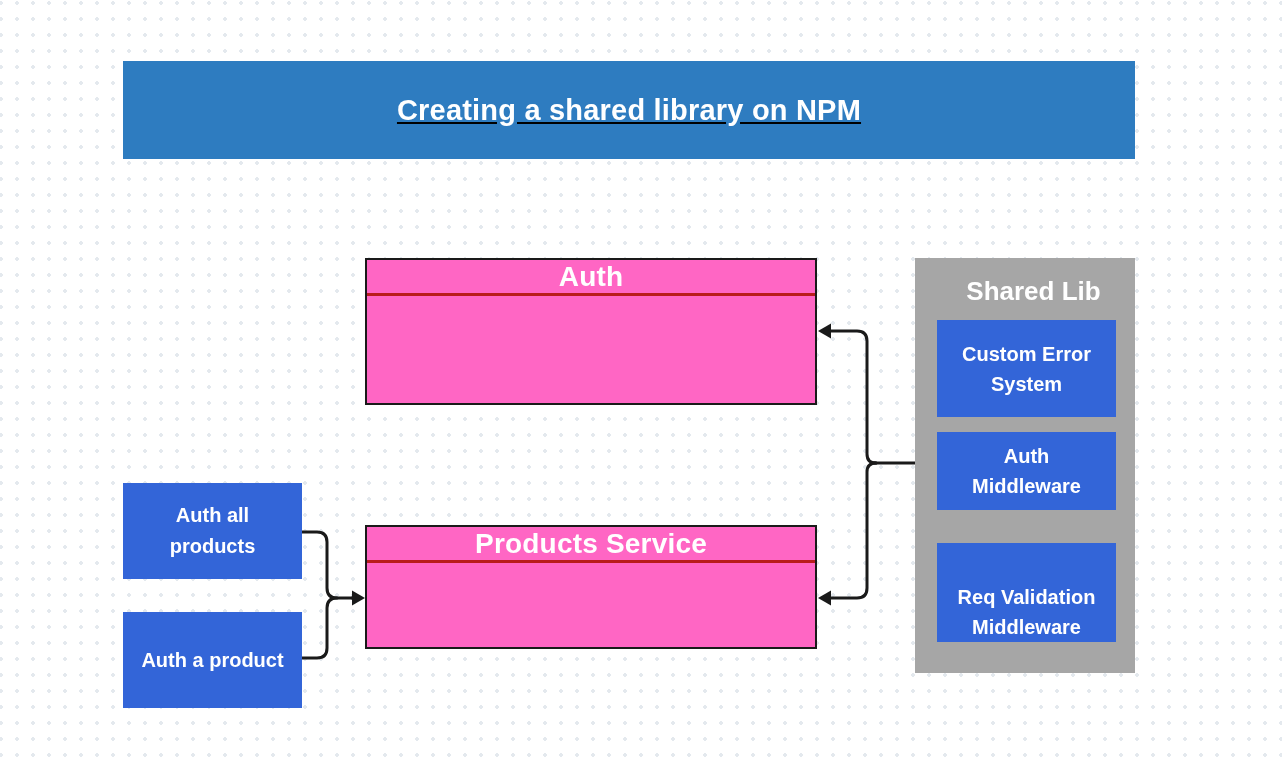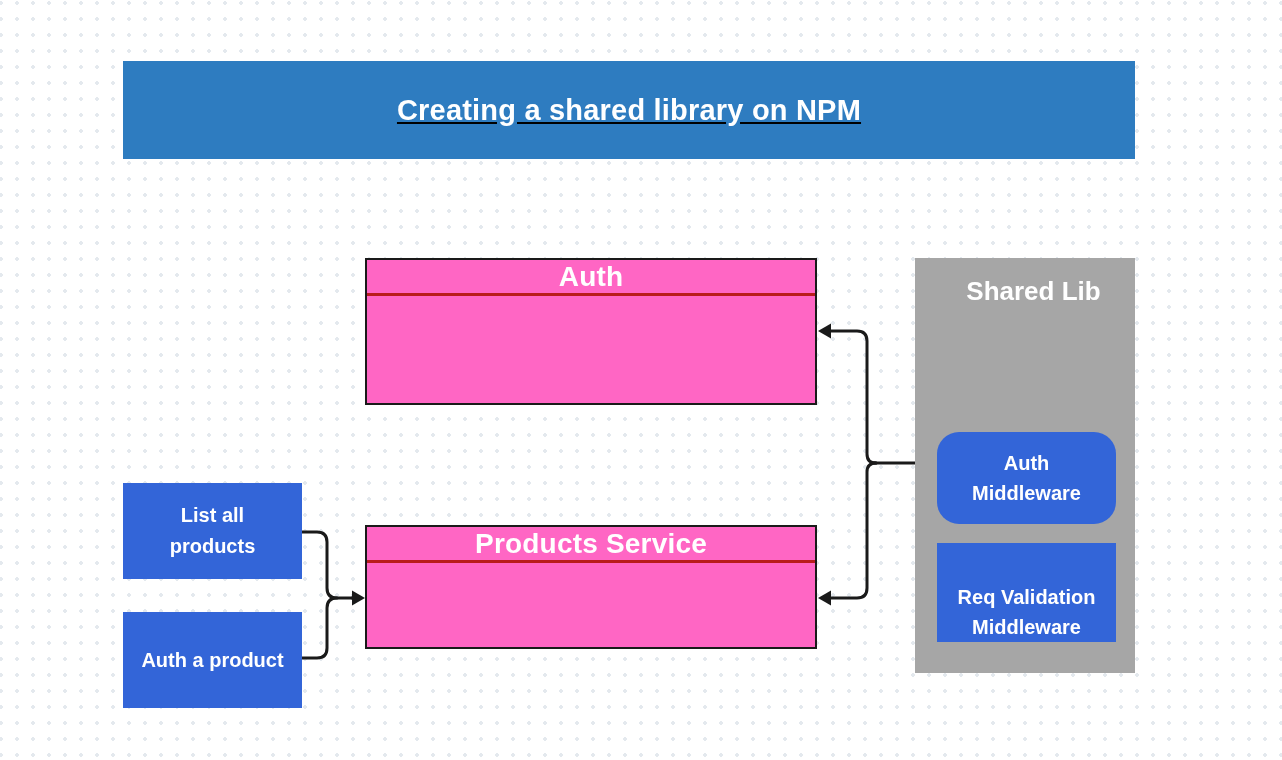--- a/index.html
+++ b/index.html
@@ -90,21 +90,21 @@
     width: 179px;
     background: #3365d8;
     color: #ffffff;
     font-size: 20px;
     font-weight: bold;
     display: flex; align-items: center; justify-content: center;
     text-align: center;
     line-height: 30px;
   }
   .module-box.m0 { top: 320px; height: 97px; }
-  .module-box.m1 { top: 432px; height: 92px; border-radius: 22px; }
+  .module-box.m1 { top: 432px; height: 78px; }
   .module-box.m2 { top: 543px; height: 99px; align-items: flex-end; }
   .module-box .label-text { padding: 0 10px; }
 
   
   .connector-layer {
     position: absolute;
     left: 0; top: 0;
     width: 1282px; height: 760px;
     pointer-events: none;
   }
@@ -145,28 +145,31 @@
 
   <div class="service-box auth">
     <div class="service-title">Auth</div>
   </div>
 
   <div class="service-box products">
     <div class="service-title">Products Service</div>
   </div>
 
   <div class="endpoint-box list">
-    <span class="label-text">List all products</span>
+    <span class="label-text">Auth all products</span>
   </div>
   <div class="endpoint-box show">
     <span class="label-text">Auth a product</span>
   </div>
 
   <div class="sharedlib-panel"></div>
   <div class="sharedlib-title">Shared Lib</div>
+  <div class="module-box m0">
+    <span class="label-text">Custom Error System</span>
+  </div>
   <div class="module-box m1">
     <span class="label-text">Auth Middleware</span>
   </div>
   <div class="module-box m2">
     <span class="label-text">Req Validation Middleware</span>
   </div>
 
 </div>
 
 </body></html>

